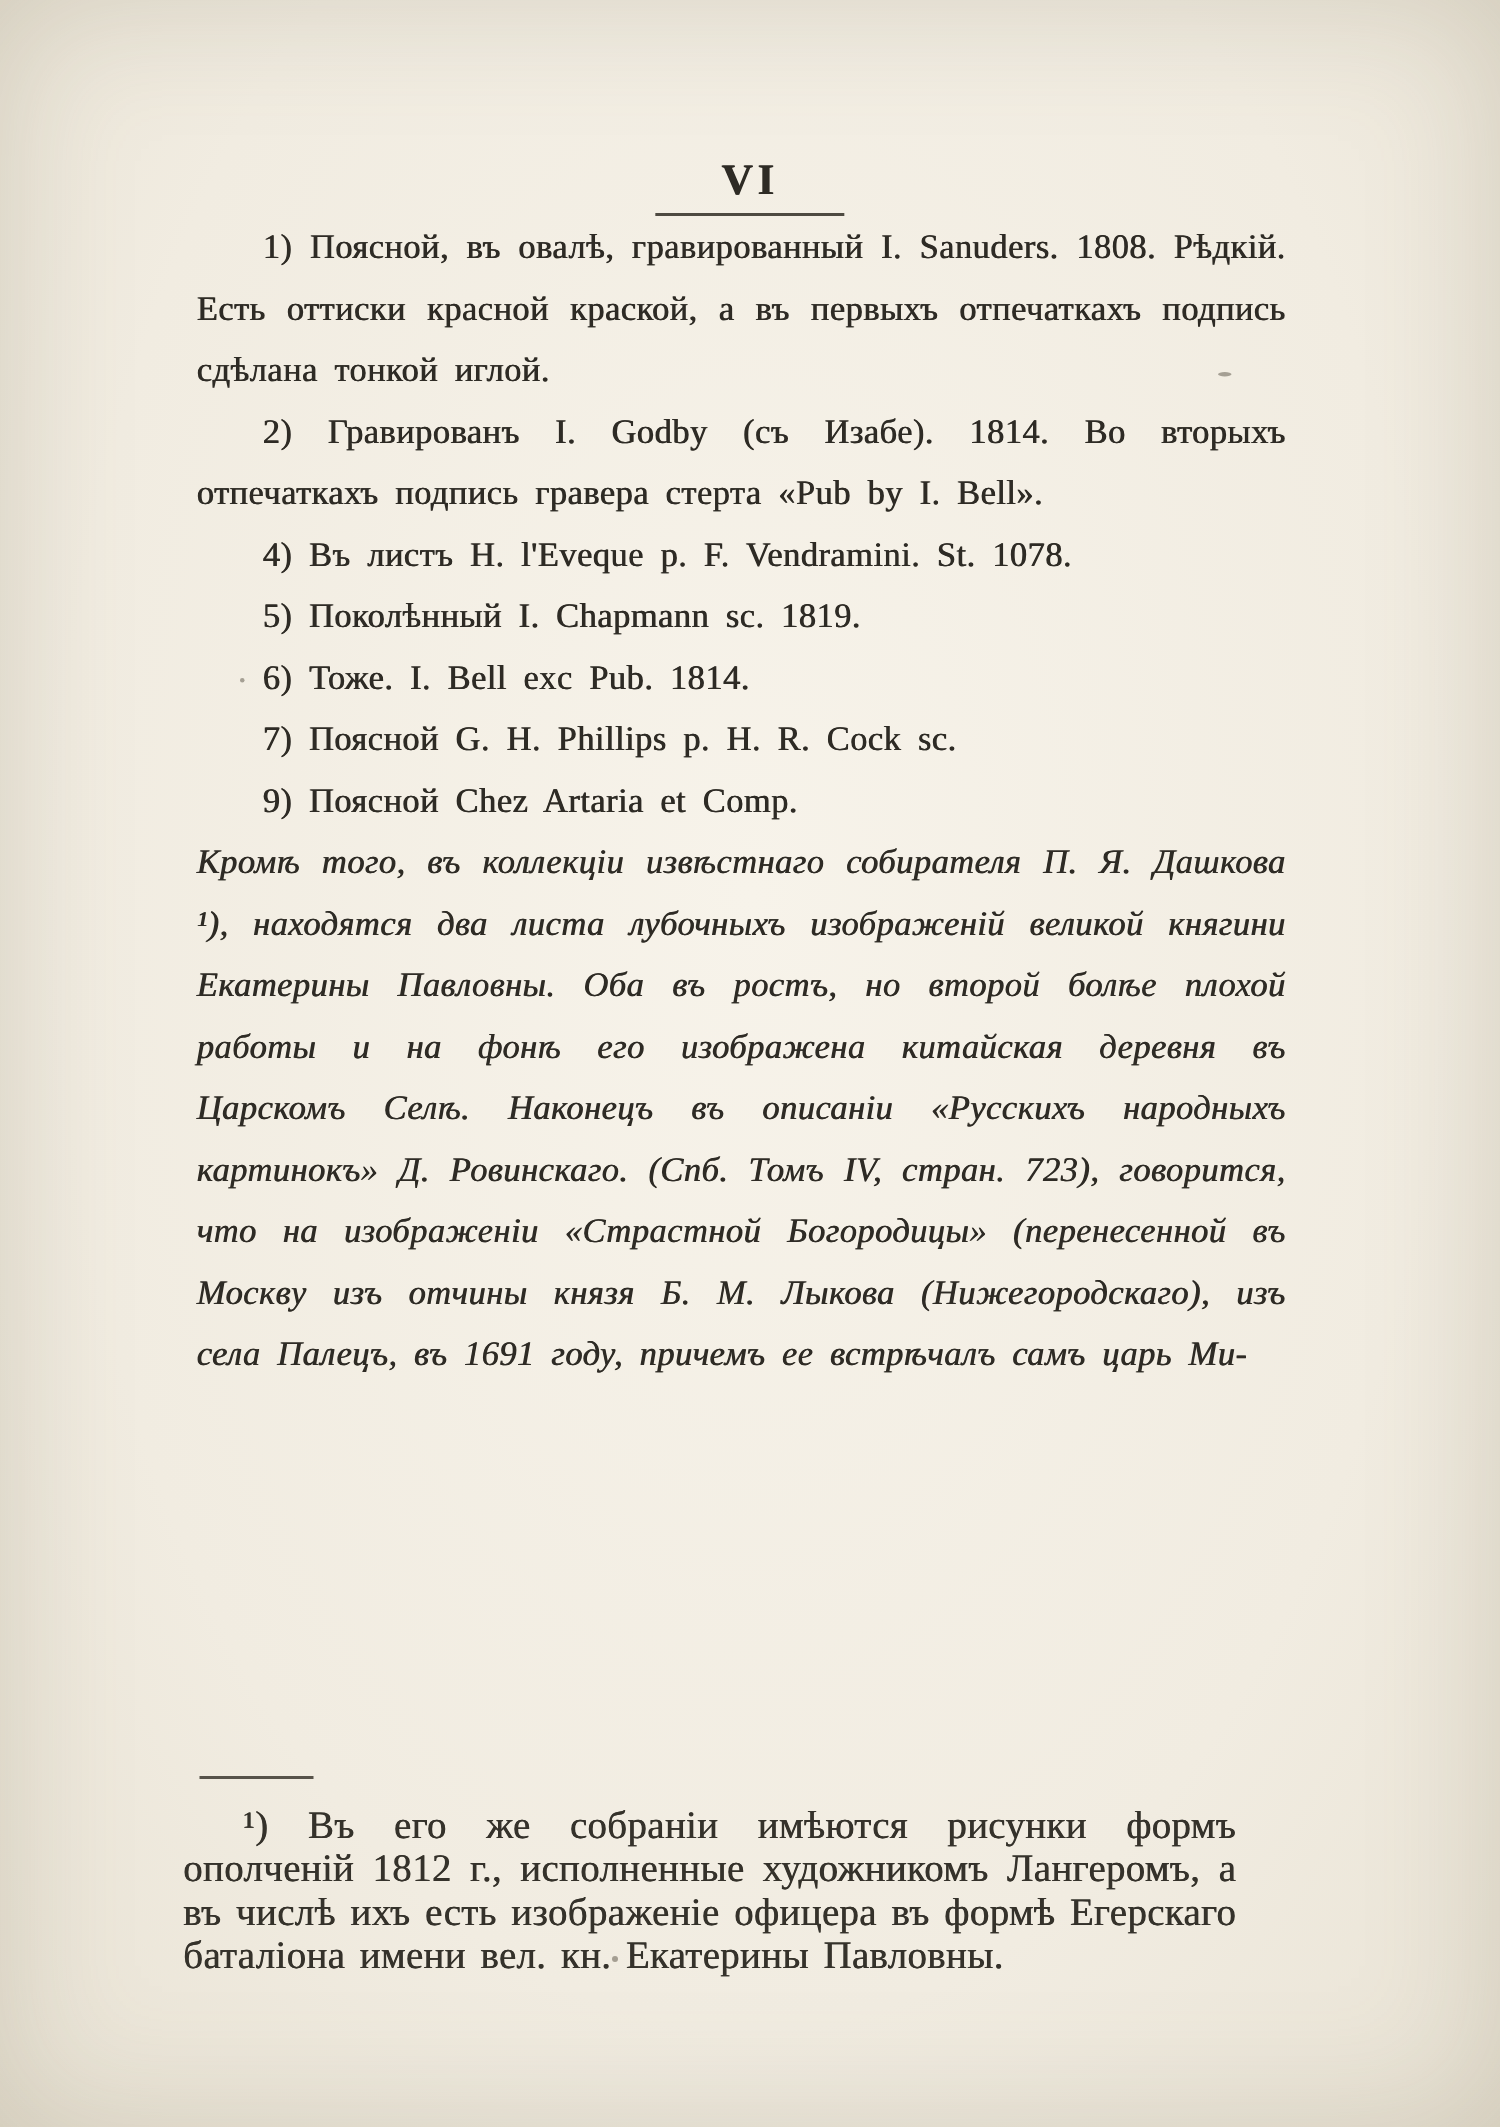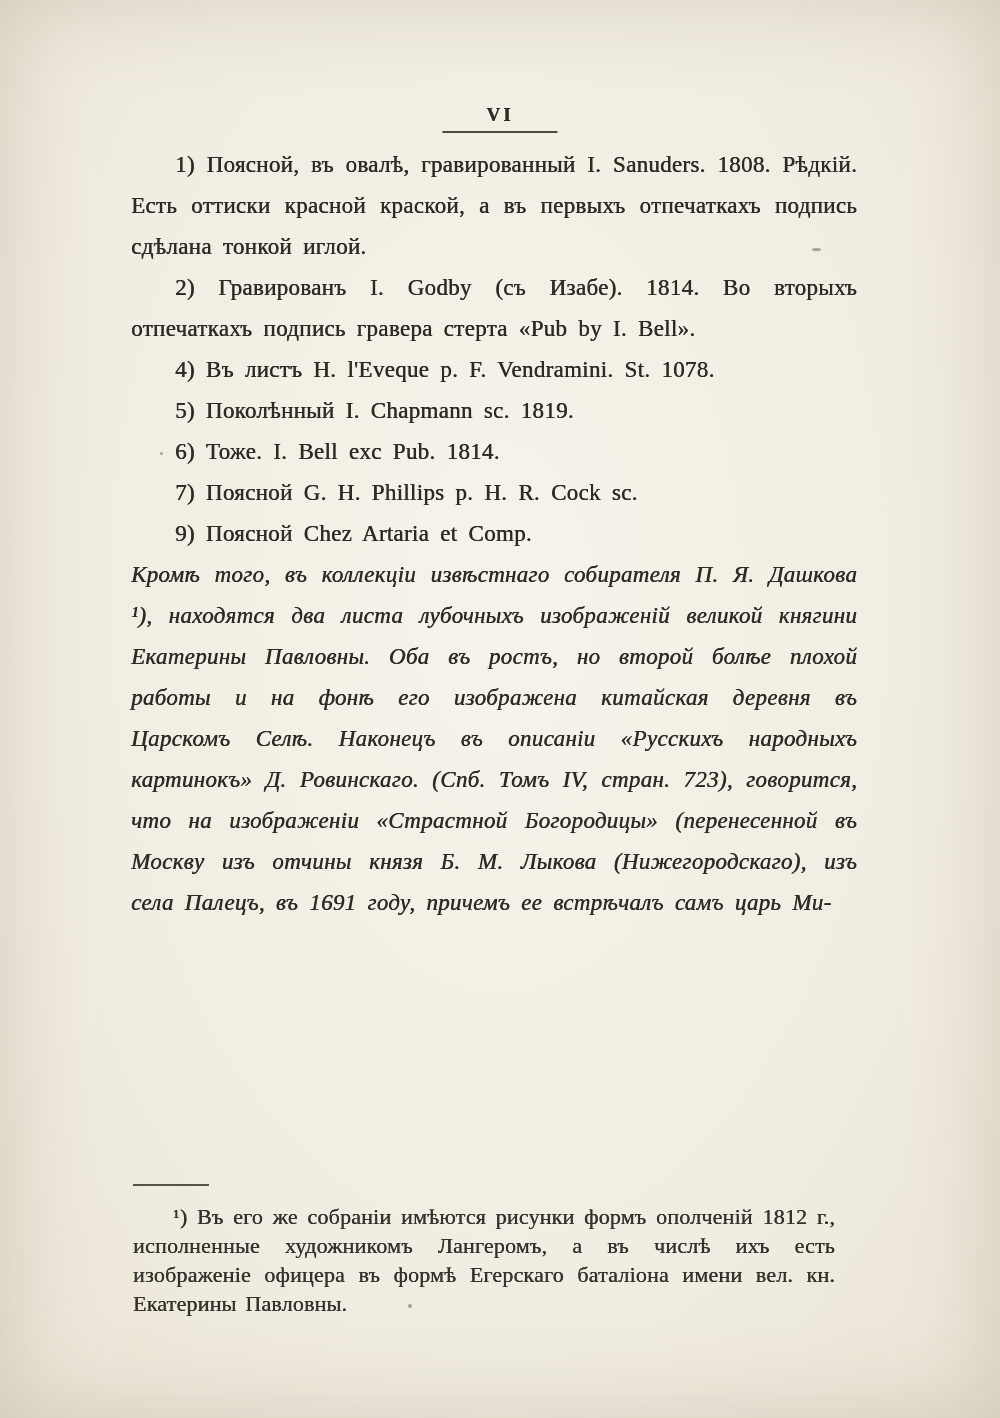--- a/index.html
+++ b/index.html
@@ -21,21 +21,21 @@
   }
   .page-number-wrap {
     position: absolute;
     top: 104px;
     left: 50%;
     transform: translateX(-50%);
     text-align: center;
   }
   .page-number {
     display: inline-block;
-    font-size: 19px;
+    font-size: 29px;
     font-weight: bold;
     letter-spacing: 3px;
     padding: 0 44px 5px 44px;
     border-bottom: 2px solid #4e4a41;
     text-shadow: 0.4px 0 0 currentColor;
   }
   .text-block {
     position: absolute;
     left: 131px;
     top: 144px;
@@ -60,24 +60,24 @@
   .footnote-rule {
     position: absolute;
     left: 133px;
     top: 1184px;
     width: 76px;
     height: 2px;
     background: #57534a;
   }
   .footnote {
     position: absolute;
-    left: 133px;
+    left: 122px;
     top: 1202px;
     width: 702px;
-    font-size: 22px;
+    font-size: 26px;
     line-height: 29px;
     text-align: justify;
     text-indent: 40px;
     word-spacing: 3px;
     letter-spacing: 0.2px;
     color: #35322b;
     text-shadow: 0.35px 0 0 currentColor;
   }
   .speck {
     position: absolute;

